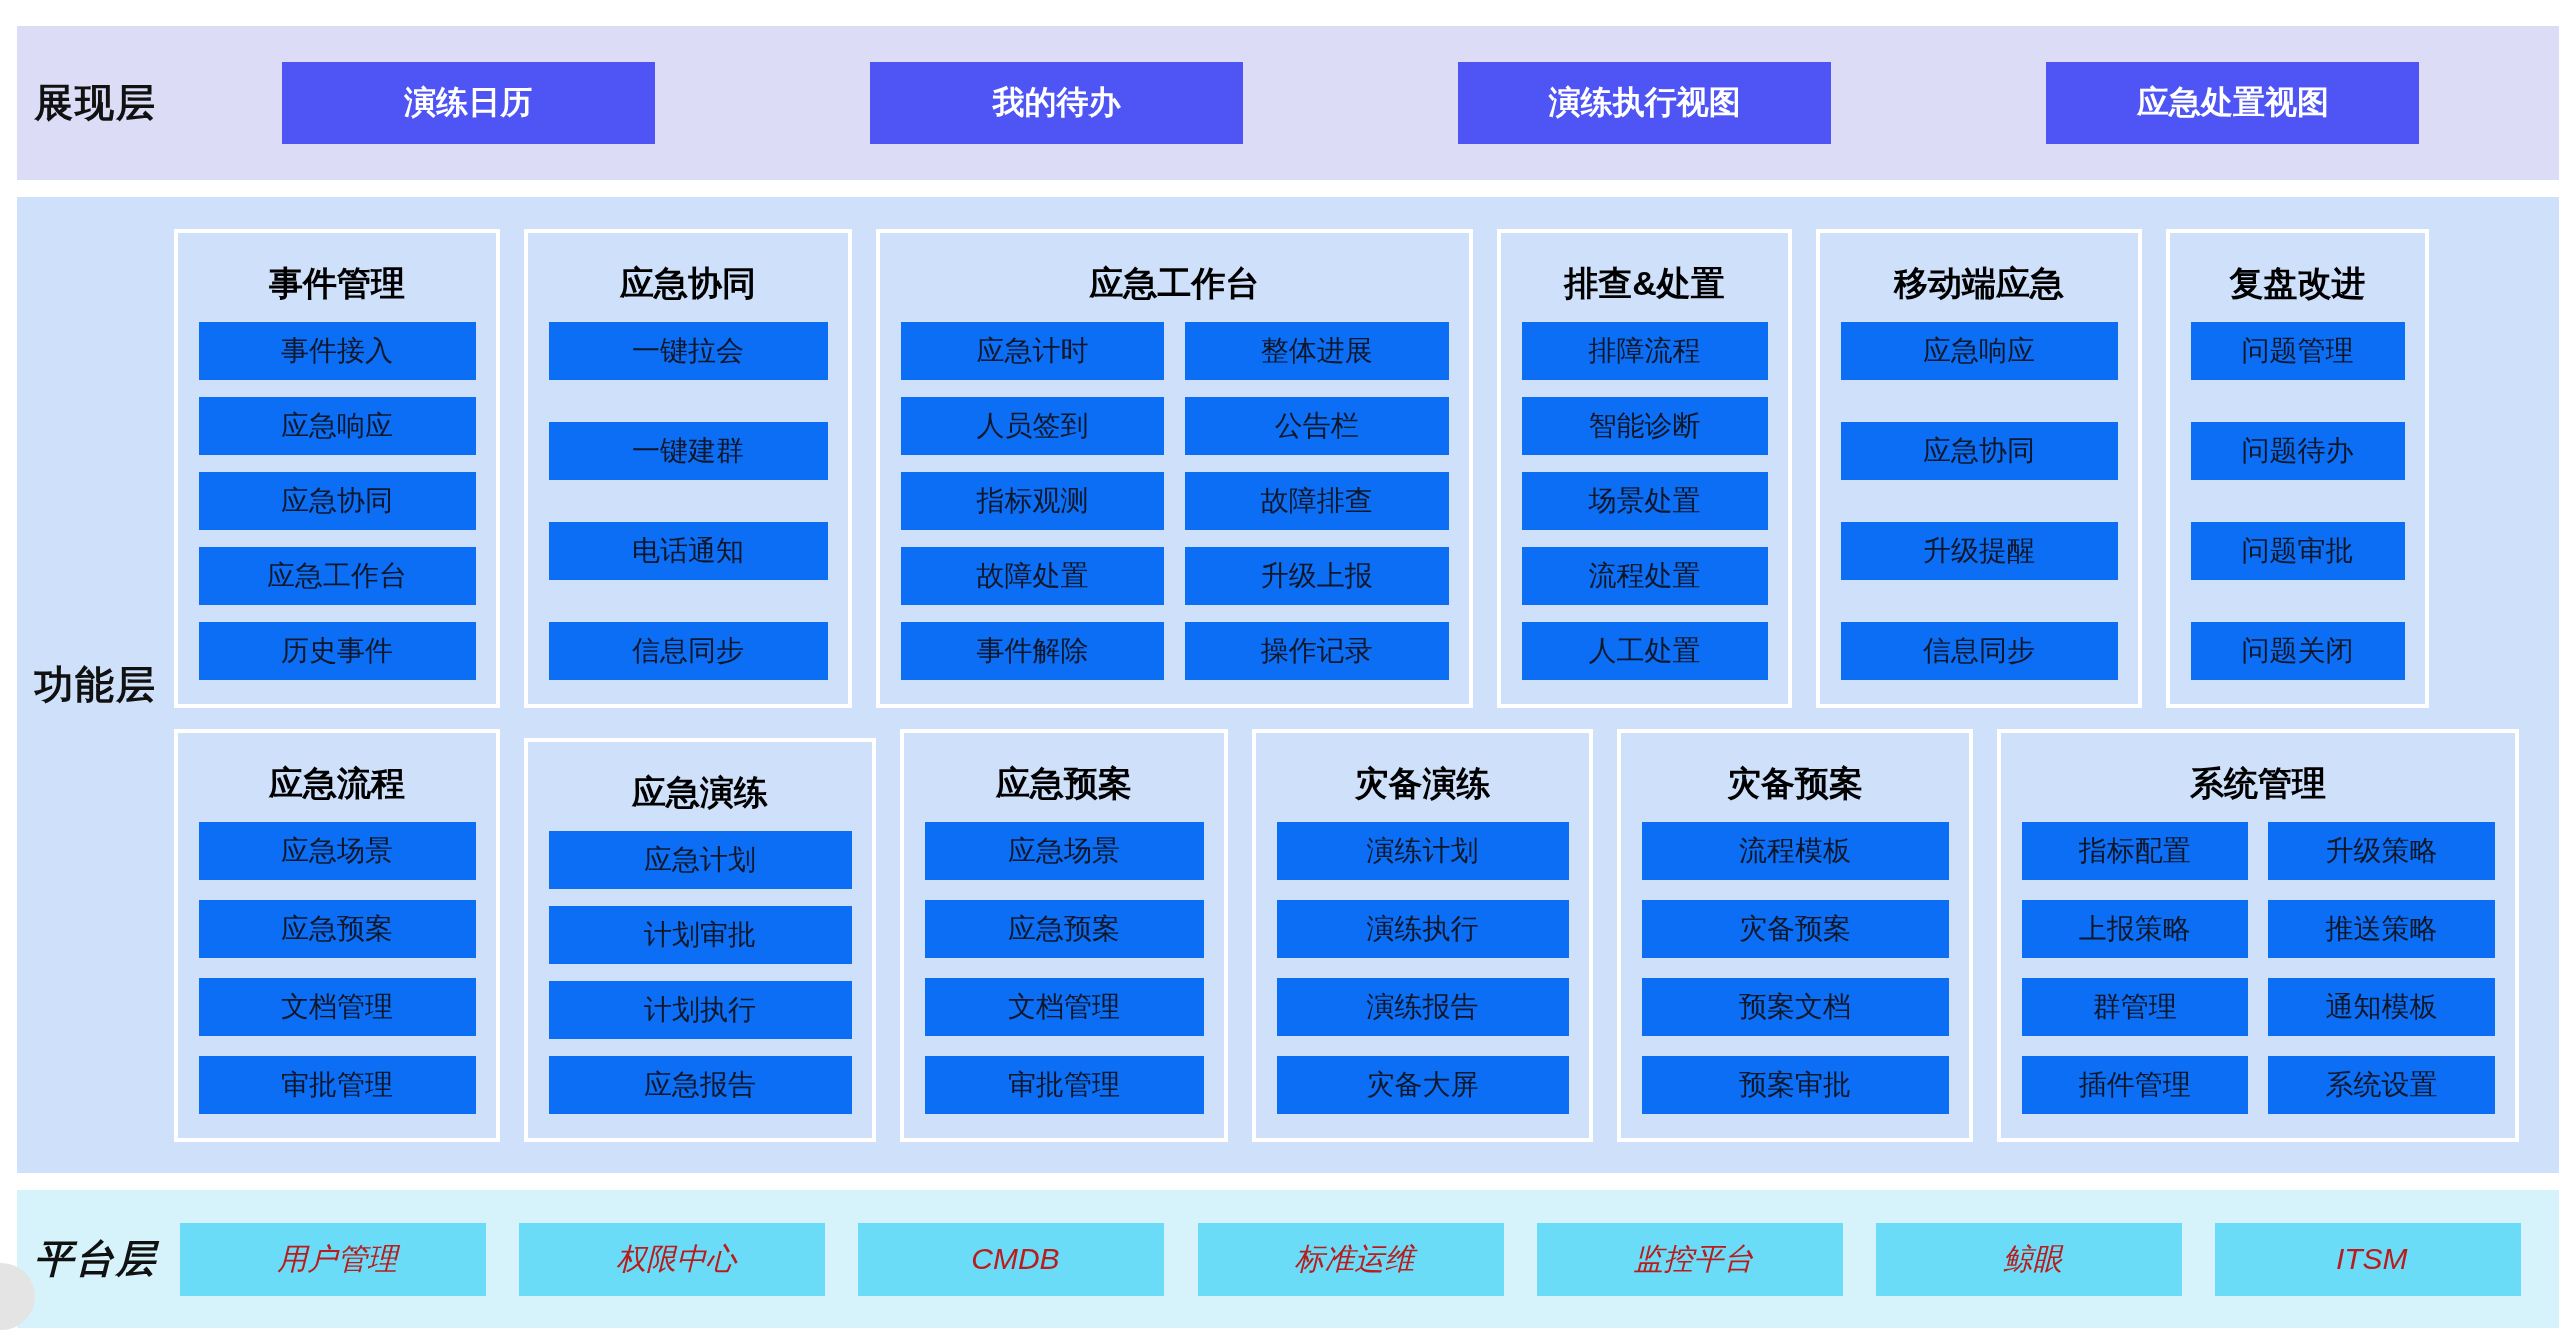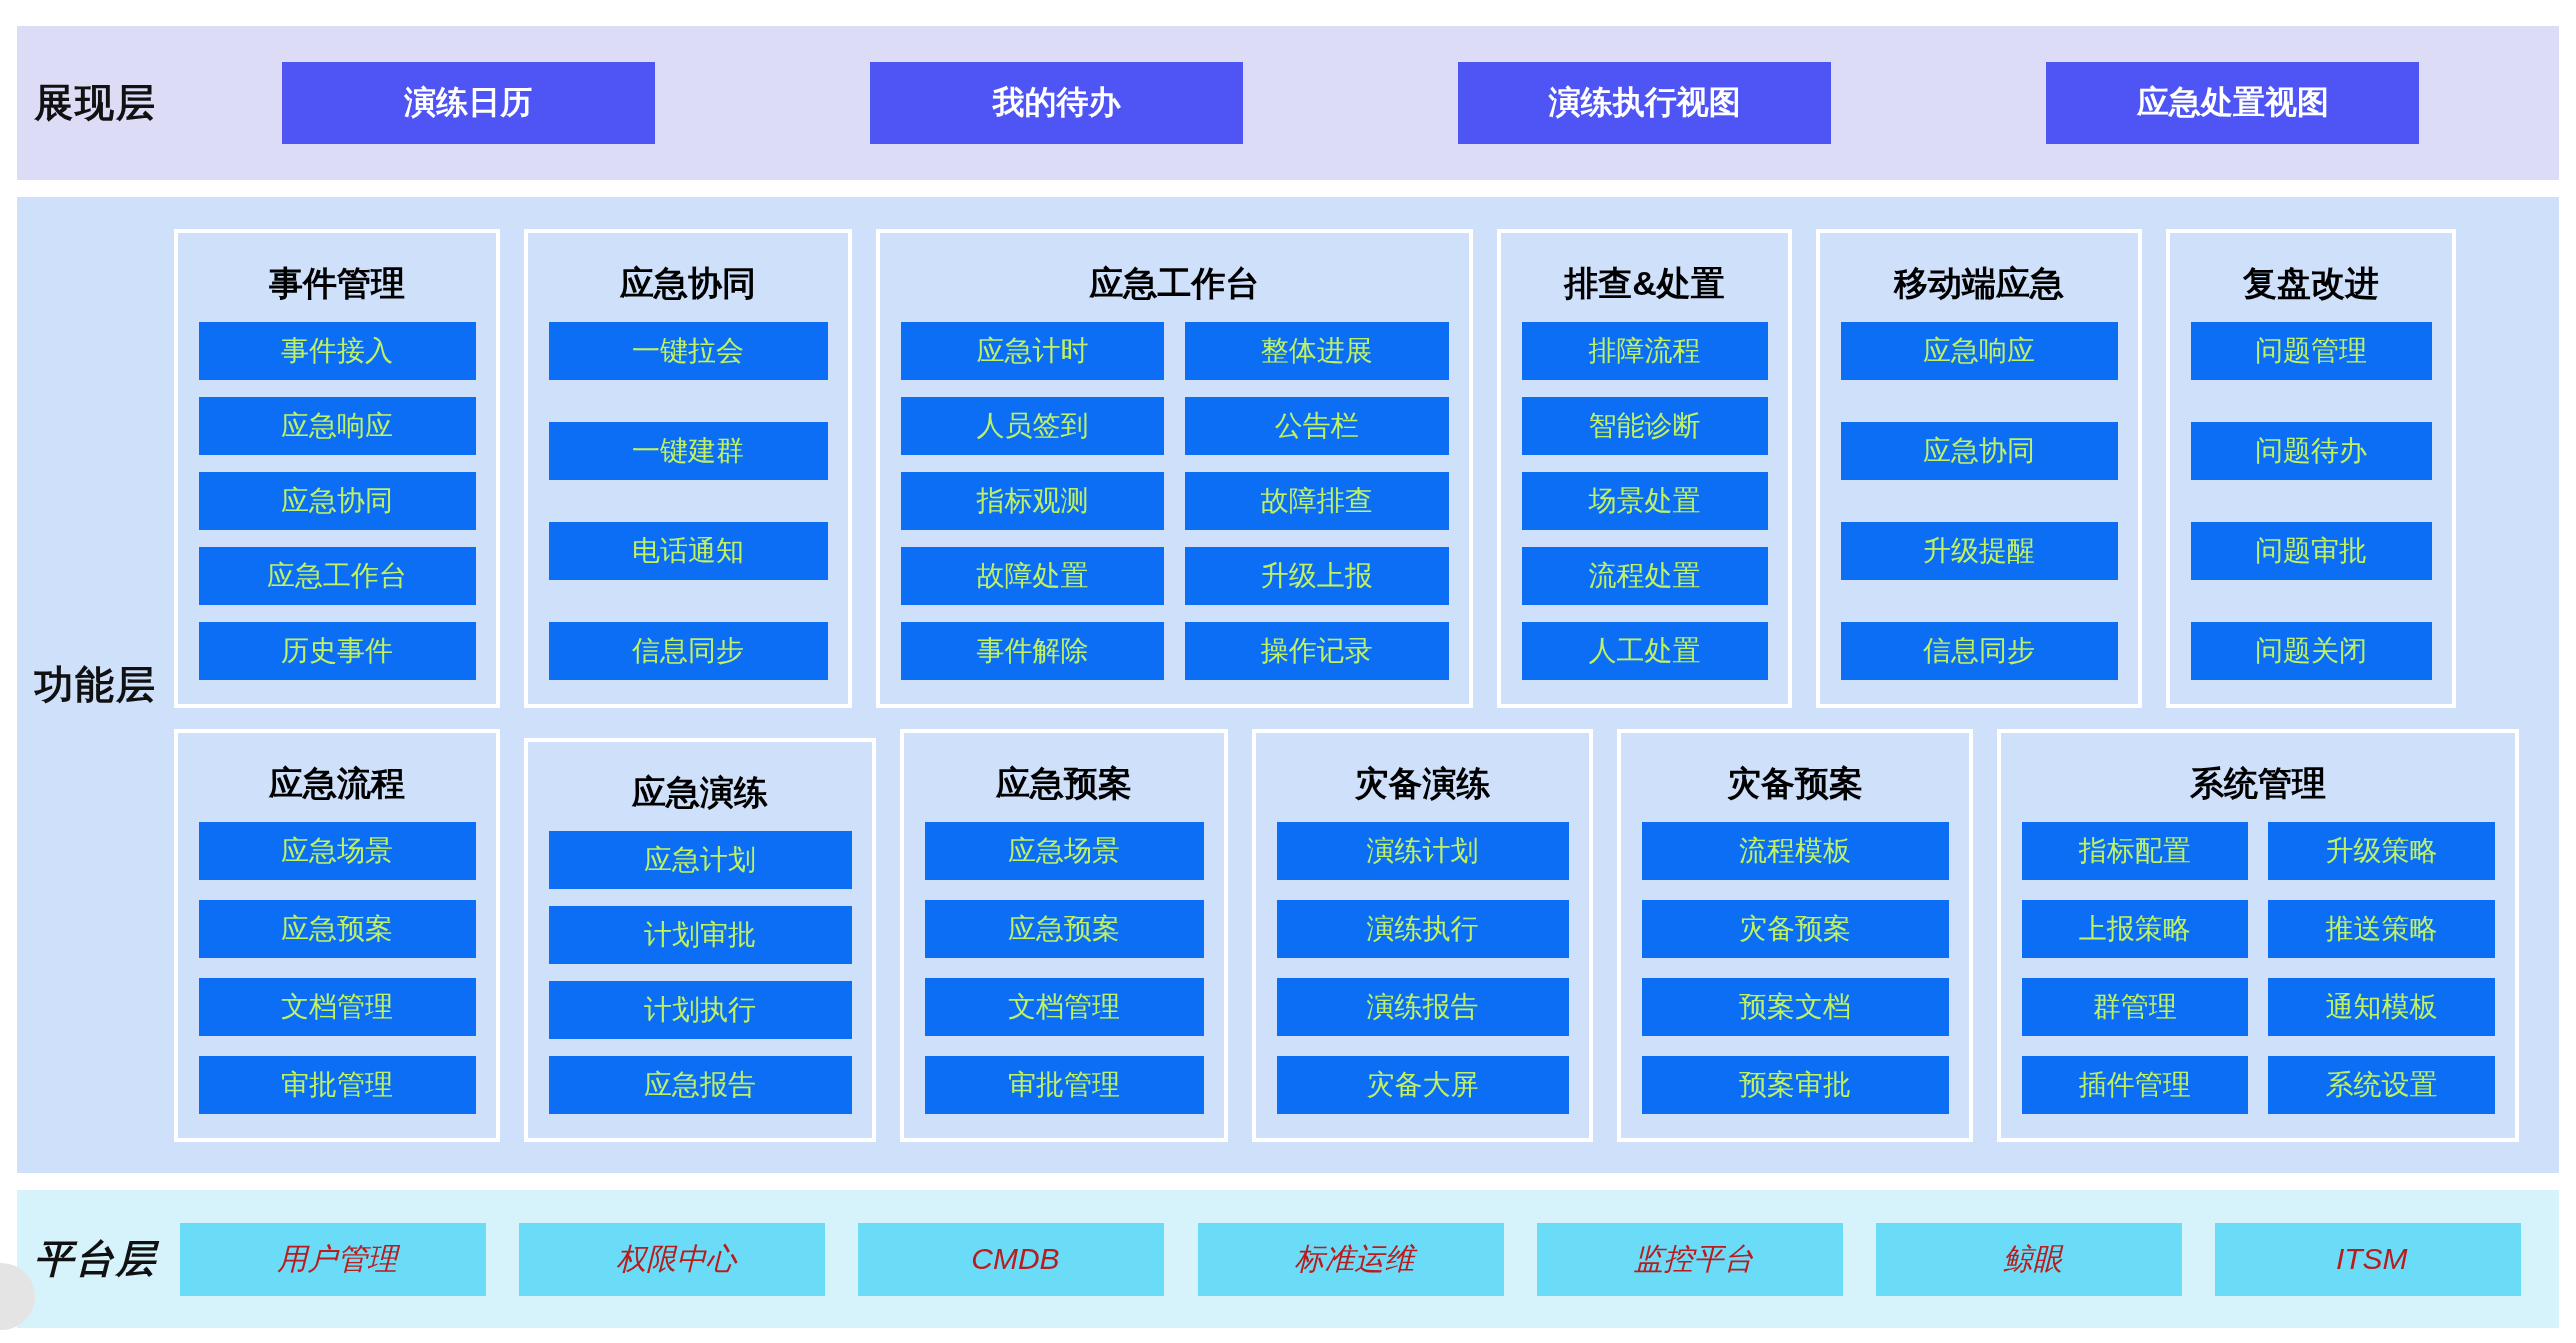--- a/index.html
+++ b/index.html
@@ -106,36 +106,36 @@
     justify-content:space-between;
   }
   .card-items.two-col{
     display:grid;
     grid-template-columns:1fr 1fr;
     gap:17px 20.5px;
     align-content:space-between;
   }
   .fn-btn{
     background:#0b6ef5;
-    color:#bef264;
+    color:#0f172a;
     font-size:28px;
     height:58px;
     display:flex;align-items:center;justify-content:center;
     white-space:nowrap;
     padding:0 13px;
     box-sizing:border-box;
   }
 
   
   .w-a{width:326px;}
   .w-b{width:328px;}
   .w-c{width:597px;}
   .w-d{width:295px;}
   .w-e{width:326px;}
-  .w-f{width:290px;}
+  .w-f{width:263px;}
   
   .w-g{width:326px;}
   .w-h{width:352px;margin-top:9px;}
   .w-i{width:328px;}
   .w-j{width:341px;}
   .w-k{width:356px;}
   .w-l{width:522px;}
 
   
   .layer-platform{

